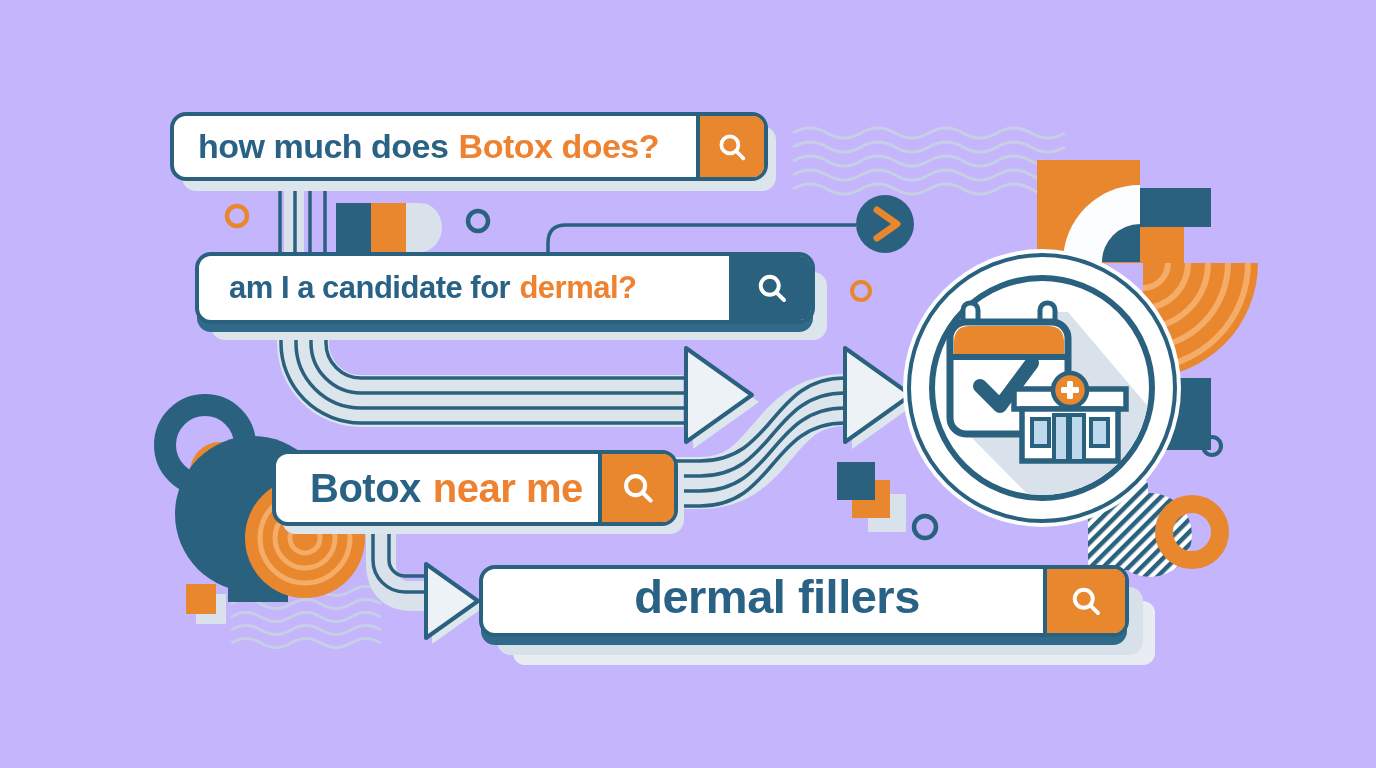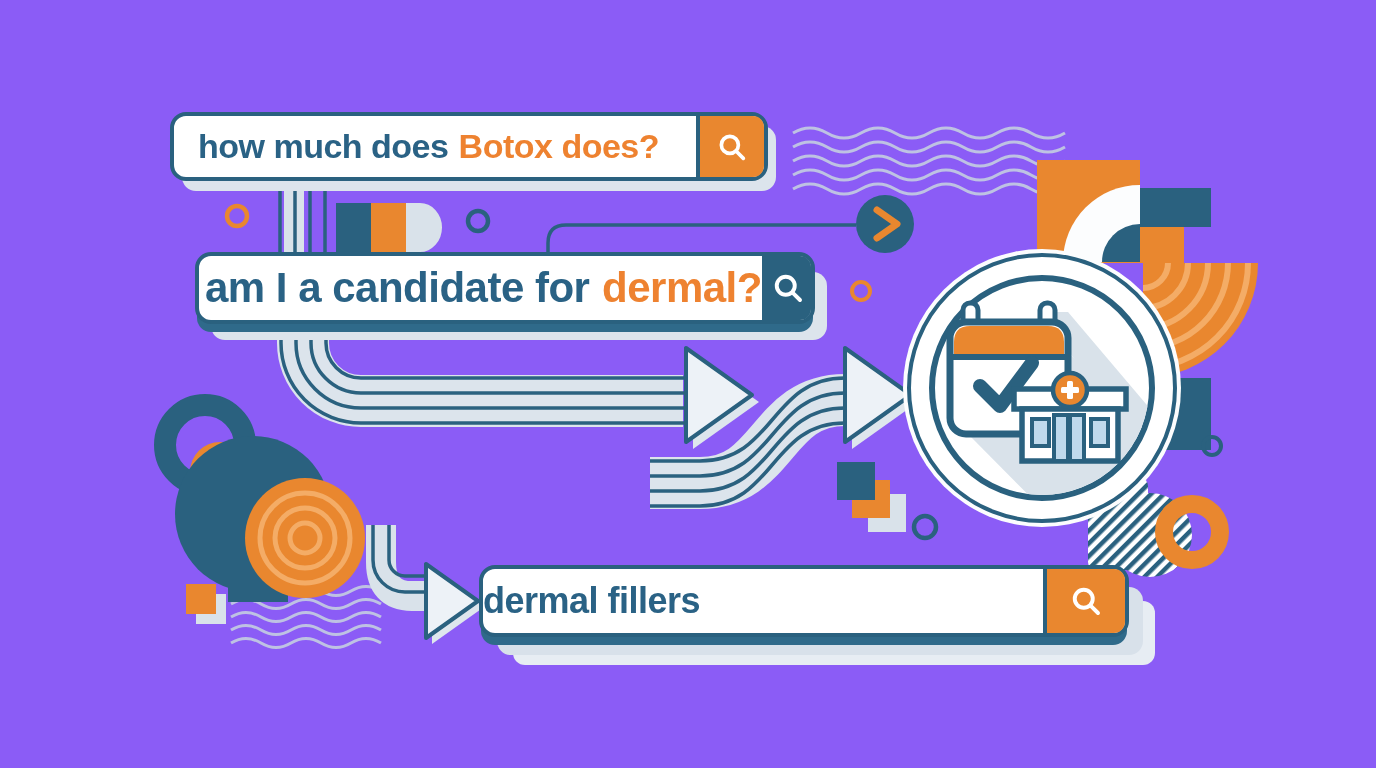--- a/index.html
+++ b/index.html
@@ -1,44 +1,44 @@
 <!DOCTYPE html>
 <html><head>
 <meta charset="utf-8">
 <style>
   html,body{margin:0;padding:0;background:#fff;}
-  .canvas{position:relative;width:1376px;height:768px;background:#8b5cf6;overflow:hidden;
+  .canvas{position:relative;width:1376px;height:768px;background:#c4b5fd;overflow:hidden;
           font-family:"Liberation Sans",sans-serif;text-decoration:underline;}
   .decor{position:absolute;inset:0;width:1376px;height:768px;}
   .bar{position:absolute;display:flex;background:#fff;border:4px solid #2A617F;border-radius:16px;align-items:stretch;}
   .bar .q{flex:1;display:flex;align-items:center;white-space:nowrap;font-weight:bold;letter-spacing:-0.5px;}
   .q .p1{color:#2A6285;}
   .q .p2{color:#EE8230;margin-left:0.30em;}
   .btn{display:flex;align-items:center;justify-content:center;border-left:4px solid #2A617F;
        border-radius:0 11px 11px 0;cursor:pointer;}
   .btn.orange{background:#E9872F;}
   .btn.blue{background:#2A617F;}
   .btn svg{display:block;}
   
   .bar1{left:170px;top:112px;width:590px;height:61px;box-shadow:10px 12px 0 -2px #DCE4EC;}
   .bar1 .q{padding-left:24px;font-size:34px;}
   .bar1 .btn{width:64px;}
   
   .bar2{left:195px;top:252px;width:612px;height:64px;
         box-shadow:0 10px 0 -2px #2F6A8A,14px 18px 0 -2px #DCE4EC;}
-  .bar2 .q{padding-left:6px;font-size:42px;}
+  .bar2 .q{padding-left:30px;font-size:31px;}
   .bar2 .btn{width:78px;}
   
   .bar3{left:272px;top:450px;width:398px;height:68px;box-shadow:8px 10px 0 -2px #DCE4EC;}
   .bar3 .q{padding-left:34px;font-size:40px;}
   .bar3 .btn{width:72px;}
   
   .bar4{left:479px;top:565px;width:642px;height:64px;
         box-shadow:0 10px 0 -2px #2F6A8A,16px 20px 0 -2px #D8E1EA,30px 32px 0 -4px #E7EDF3;}
-  .bar4 .q{font-size:36px;}
+  .bar4 .q{padding-left:28px;font-size:47px;flex-direction:column;}
   .bar4 .btn{width:78px;}
 </style>
 </head>
 <body>
 
 <div class="canvas">
 
 <svg class="decor" viewBox="0 0 1376 768">
   <defs>
     <pattern id="stripes" width="9" height="9" patternUnits="userSpaceOnUse" patternTransform="rotate(45)">
@@ -222,20 +222,32 @@
     <span class="p2">dermal?</span>
   </div>
   <div class="btn blue">
     <svg width="36" height="36" viewBox="0 0 24 24">
       <circle cx="10.5" cy="10.5" r="6" stroke="#fff" stroke-width="2.6" fill="none"></circle>
       <line x1="15.2" y1="15.2" x2="20" y2="20" stroke="#fff" stroke-width="2.6" stroke-linecap="round"></line>
     </svg>
   </div>
 </div>
 
+<div class="bar bar3">
+  <div class="q">
+    <span class="p1">Botox</span>
+    <span class="p2">near me</span>
+  </div>
+  <div class="btn orange">
+    <svg width="38" height="38" viewBox="0 0 24 24">
+      <circle cx="10.5" cy="10.5" r="6" stroke="#fff" stroke-width="2.6" fill="none"></circle>
+      <line x1="15.2" y1="15.2" x2="20" y2="20" stroke="#fff" stroke-width="2.6" stroke-linecap="round"></line>
+    </svg>
+  </div>
+</div>
 
 <div class="bar bar4">
   <div class="q">
     <span class="p1">dermal fillers</span>
   </div>
   <div class="btn orange">
     <svg width="36" height="36" viewBox="0 0 24 24">
       <circle cx="10.5" cy="10.5" r="6" stroke="#fff" stroke-width="2.6" fill="none"></circle>
       <line x1="15.2" y1="15.2" x2="20" y2="20" stroke="#fff" stroke-width="2.6" stroke-linecap="round"></line>
     </svg>

